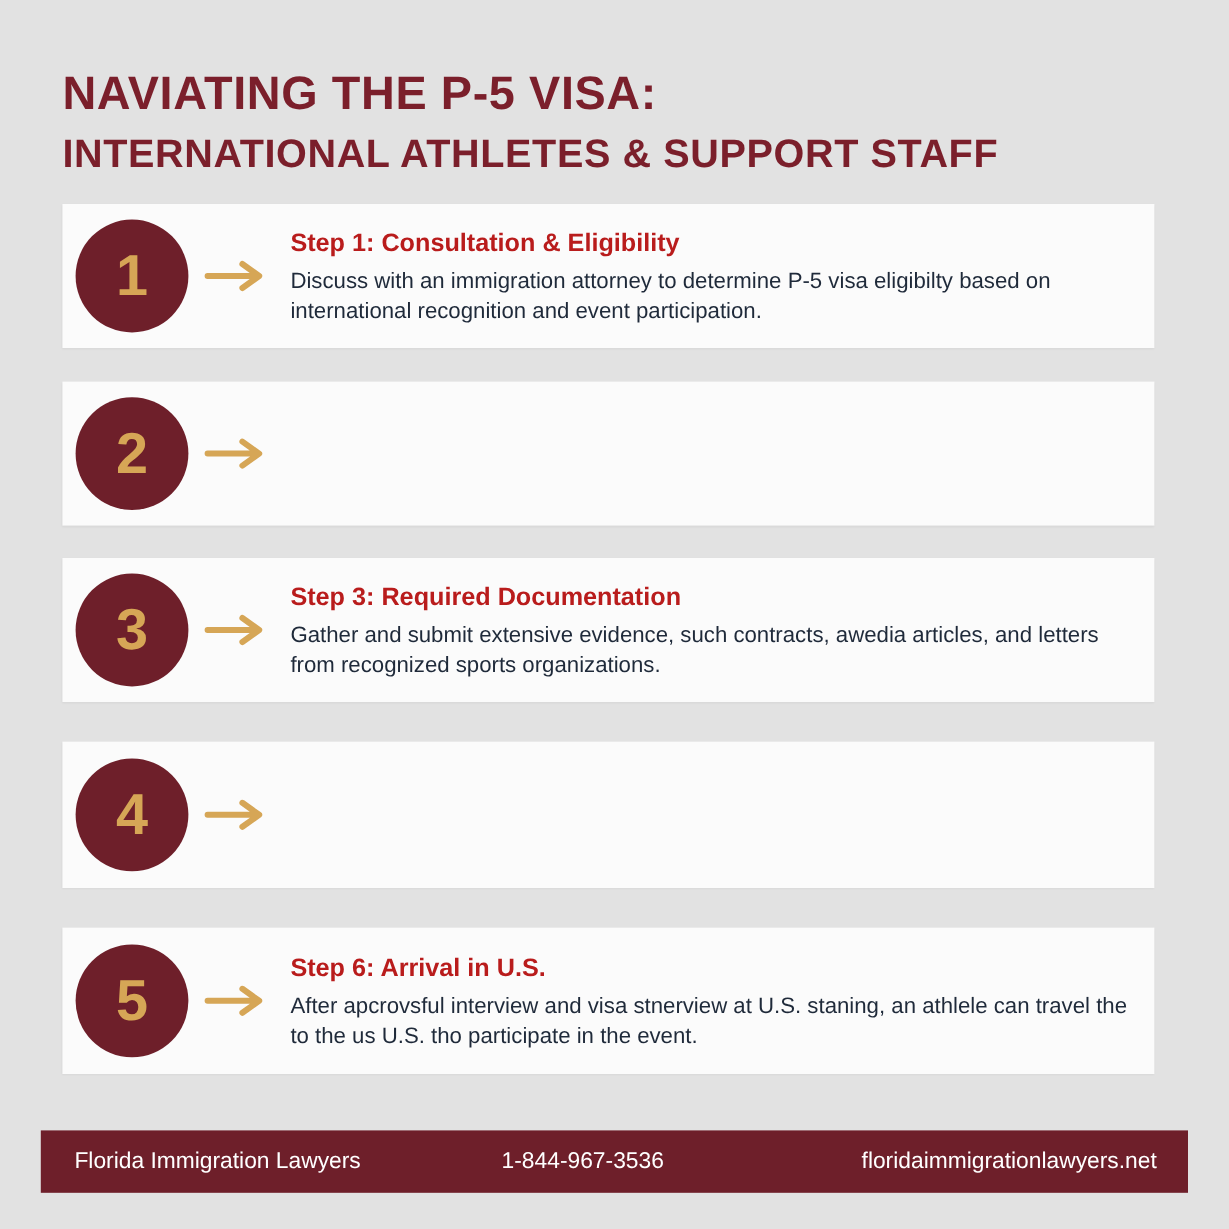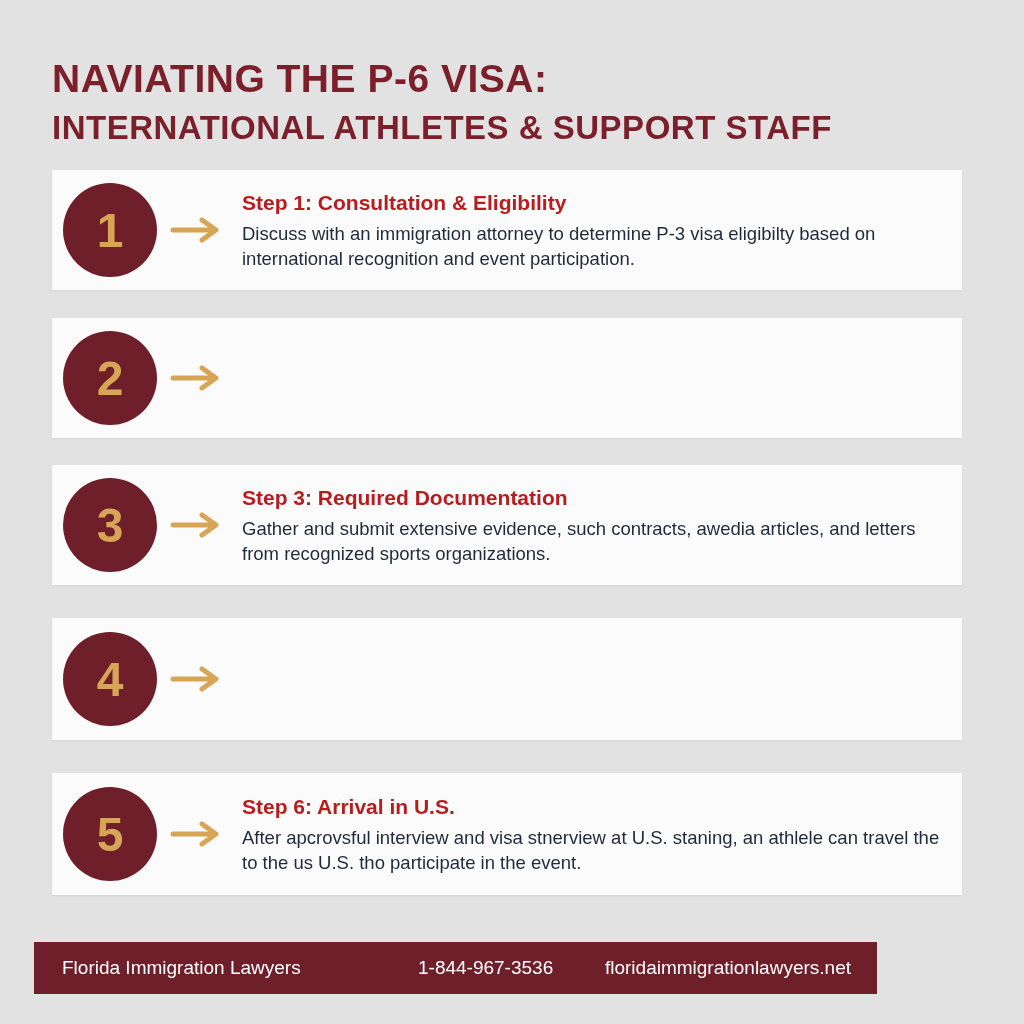--- a/index.html
+++ b/index.html
@@ -39,46 +39,46 @@
       transform: translateY(-50%);
     }
     .step-title {
       color: #b91c1c; font-weight: bold; font-size: 21px; line-height: 28px;
       margin-bottom: 4px;
     }
     .step-desc {
       color: #1f2a3a; font-size: 18.5px; line-height: 25px;
     }
     .footer {
-      position: absolute; left: 34px; top: 942px; width: 843px; height: 52px;
+      position: absolute; left: 34px; top: 942px; width: 956px; height: 52px;
       background: #6e1f2a;
       color: #ffffff; font-size: 19px;
       display: flex; align-items: center;
     }
     .footer span { position: absolute; top: 50%; transform: translateY(-50%); white-space: nowrap; }
     .f-name { left: 28px; }
     .f-phone { left: 384px; }
     .f-web { right: 26px; }
   </style>
 </head>
 <body>
 
 <h1 class="title">
-  <span class="l1">NAVIATING THE P-6 VISA:</span>
+  <span class="l1">NAVIATING THE P-5 VISA:</span>
   <span class="l2">INTERNATIONAL ATHLETES &amp; SUPPORT STAFF</span>
 </h1>
 
 <div class="card" style="top:170px; height:120px;">
   <div class="circle">1</div>
   <svg class="arrow" viewBox="0 0 52 28">
       <path d="M3 14 H44 M32 4 L46 14 L32 24" fill="none" stroke="#d6a656" stroke-width="5" stroke-linecap="round" stroke-linejoin="round"></path>
     </svg>
   <div class="text">
     <div class="step-title">Step 1: Consultation &amp; Eligibility</div>
-    <div class="step-desc">Discuss with an immigration attorney to determine P-3 visa eligibilty based on international recognition and event participation.</div>
+    <div class="step-desc">Discuss with an immigration attorney to determine P-5 visa eligibilty based on international recognition and event participation.</div>
   </div>
 </div>
 
 <div class="card" style="top:318px; height:120px;">
   <div class="circle">2</div>
   <svg class="arrow" viewBox="0 0 52 28">
       <path d="M3 14 H44 M32 4 L46 14 L32 24" fill="none" stroke="#d6a656" stroke-width="5" stroke-linecap="round" stroke-linejoin="round"></path>
     </svg>
 </div>
 

